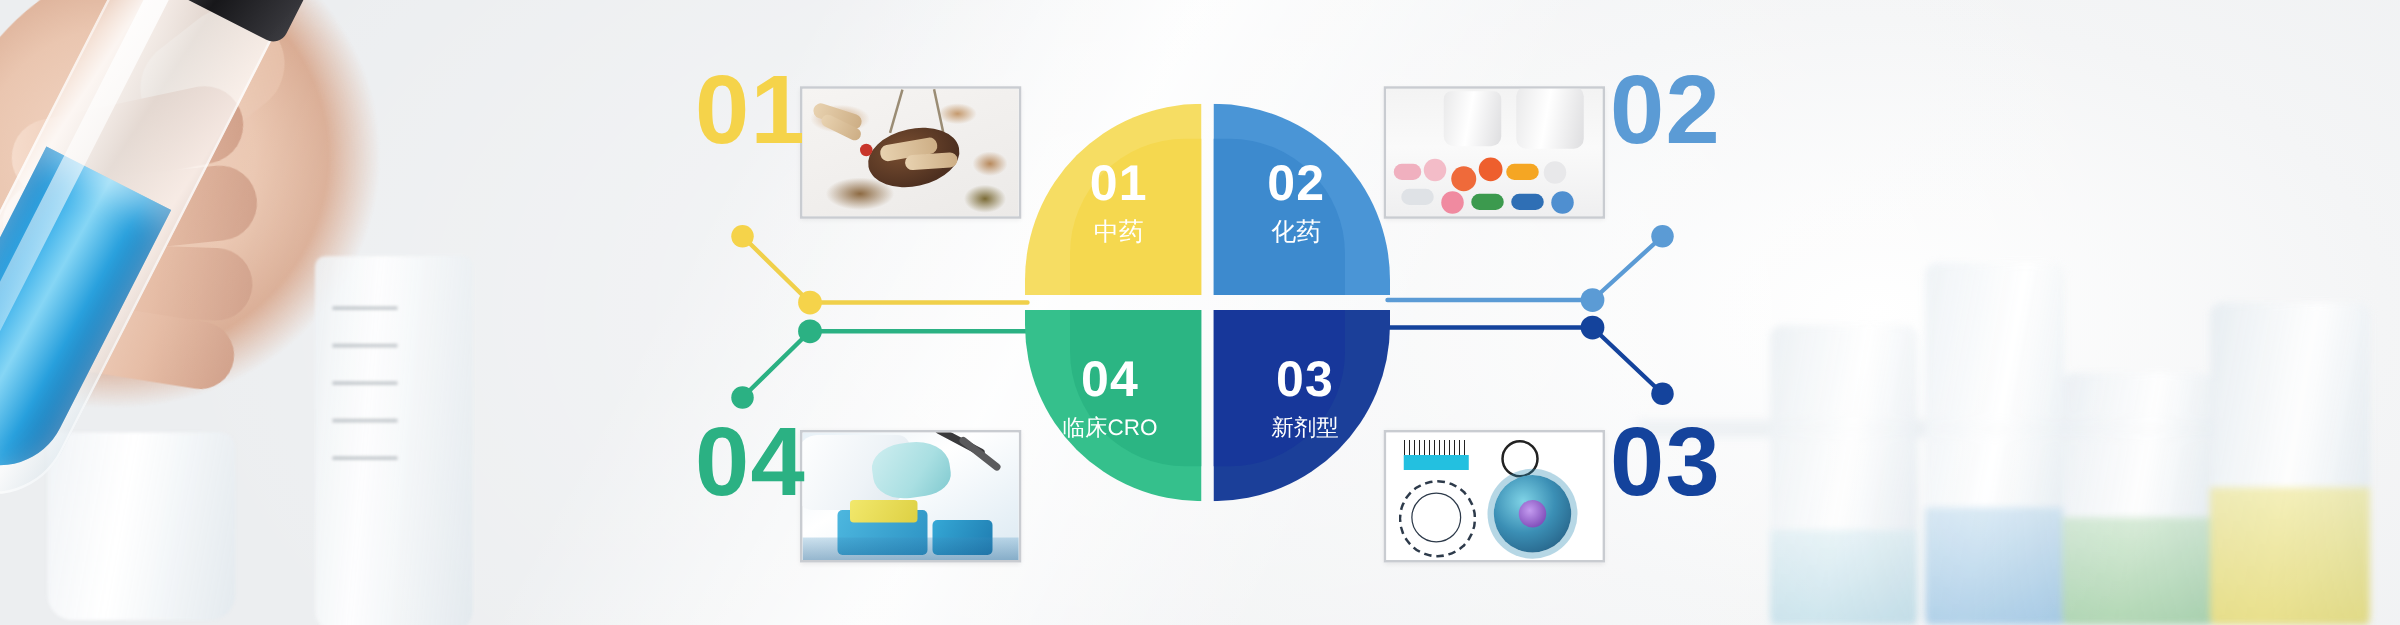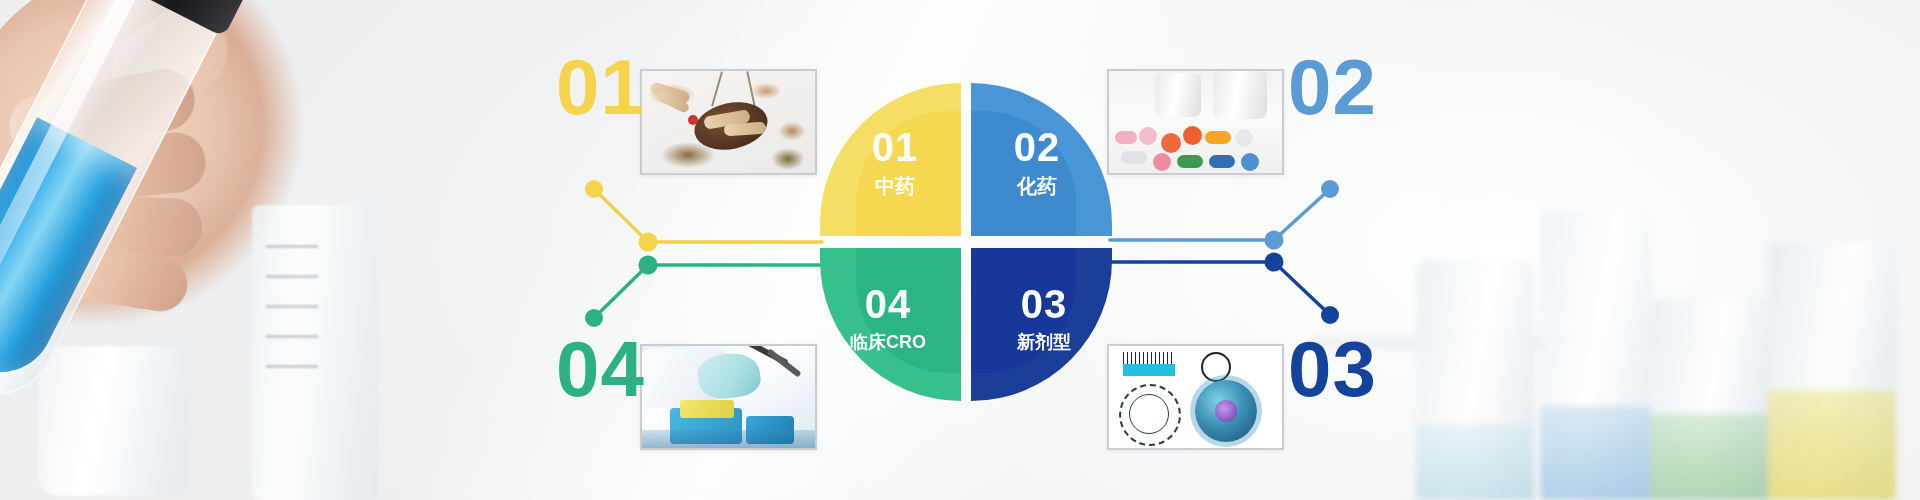--- a/index.html
+++ b/index.html
@@ -95,21 +95,21 @@
   .q-br .inner{left:-141px;top:-153px;border-radius:0 0 141px 0;background:#1b3f99;}
 
   .quad .face{position:absolute;}
   .q-tl .face{left:36px;top:28px;right:0;bottom:8px;background:#f5d84f;border-radius:92px 0 0 0;}
   .q-tr .face{left:0;top:28px;right:36px;bottom:8px;background:#3d8ace;border-radius:0 92px 0 0;}
   .q-bl .face{left:36px;top:8px;right:0;bottom:28px;background:#2bb583;border-radius:0 0 0 92px;}
   .q-br .face{left:0;top:8px;right:36px;bottom:28px;background:#17379a;border-radius:0 0 92px 0;}
 
   .q-text{position:absolute;color:#fff;text-align:center;line-height:1;}
   .q-num{font-size:40px;font-weight:700;letter-spacing:1px;}
-  .q-lbl{font-size:20px;margin-top:9px;font-weight:700;}
+  .q-lbl{font-size:20px;margin-top:9px;font-weight:400;}
   .t-tl{right:14px;top:44px;text-align:center;width:104px;}
   .t-tr{left:14px;top:44px;text-align:center;width:104px;}
   .t-bl{right:14px;top:36px;text-align:center;width:118px;}
   .t-br{left:14px;top:36px;text-align:center;width:118px;}
   .q-lbl-sm{font-size:18px;}
 
   
   .thumbcard{position:absolute;border:2px solid #c9ccd1;background:#fff;overflow:hidden;
     box-shadow:0 1px 4px rgba(0,0,0,.08);}
   .thumbcard .art{position:absolute;inset:0;}

